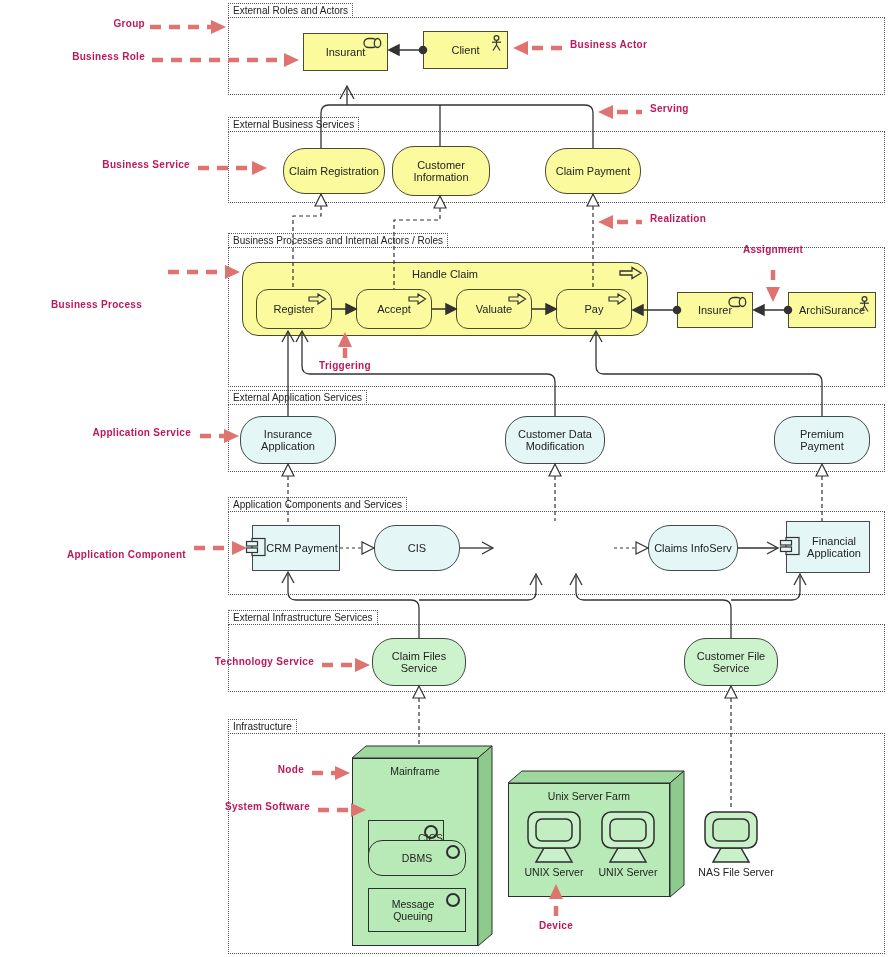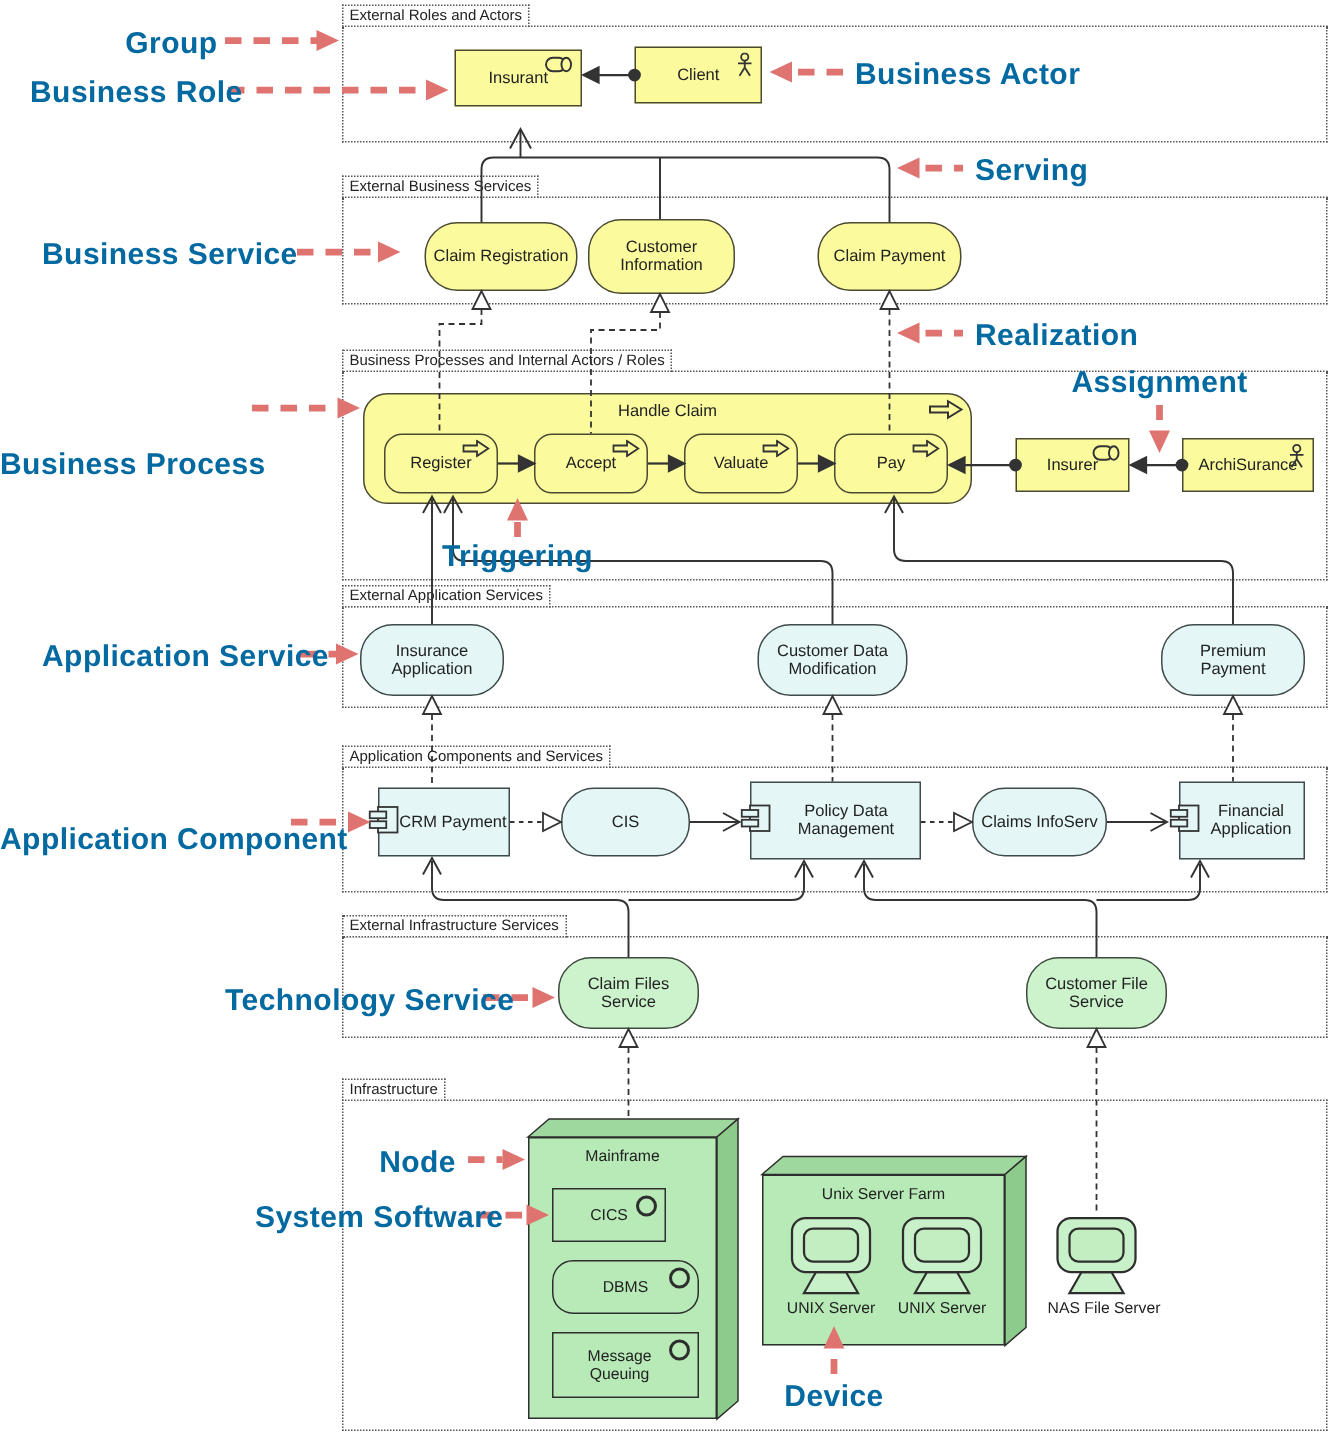--- a/index.html
+++ b/index.html
@@ -22,21 +22,21 @@
   .node-front{position:absolute;background:#B7EAB7;border:1px solid #2e2e2e;
               box-sizing:border-box;z-index:3;}
   .node-title{position:absolute;width:100%;top:6px;text-align:center;font-size:10.5px;color:#222;}
   .sysw{position:absolute;background:#B7EAB7;border:1px solid #2e2e2e;box-sizing:border-box;
         display:flex;align-items:center;justify-content:center;text-align:center;
         font-size:10.5px;line-height:12px;color:#222;z-index:4;}
   .syswcircle{position:absolute;top:4px;right:5px;width:10px;height:10px;
         border:2px solid #2e2e2e;border-radius:50%;background:transparent;}
   .device{position:absolute;z-index:4;}
   .devlabel{position:absolute;text-align:center;font-size:10.5px;color:#222;z-index:4;white-space:nowrap;}
-  .red{position:absolute;color:#0369a1;font-weight:bold;font-size:20px;
+  .red{position:absolute;color:#be185d;font-weight:bold;font-size:10px;
        letter-spacing:.3px;z-index:6;white-space:nowrap;}
   .r-right{text-align:right;}
   .r-center{text-align:center;}
   svg.overlay{position:absolute;left:0;top:0;z-index:5;pointer-events:none;}
   .compicon{position:absolute;left:-8px;top:50%;transform:translateY(-50%);z-index:4;}
 </style>
 </head>
 <body>
 
 <div id="canvas">
@@ -173,30 +173,20 @@
       <svg width="22" height="20">
           <rect x="7" y="1.5" width="13" height="17" fill="#E4F6F6" stroke="#333" stroke-width="1.2"></rect>
           <rect x="1.5" y="4.5" width="11" height="4.5" fill="#E4F6F6" stroke="#333" stroke-width="1.2"></rect>
           <rect x="1.5" y="11" width="11" height="4.5" fill="#E4F6F6" stroke="#333" stroke-width="1.2"></rect>
         </svg>
     </span>
   </div>
   <div class="el app svc" style="left:374px;top:525px;width:86px;height:46px;">
     <span>CIS</span>
   </div>
-  <div class="el app" style="left:500px;top:521px;width:114px;height:52px;padding-left:14px;">
-    <span>Policy Data Management</span>
-    <span class="compicon">
-      <svg width="22" height="20">
-          <rect x="7" y="1.5" width="13" height="17" fill="#E4F6F6" stroke="#333" stroke-width="1.2"></rect>
-          <rect x="1.5" y="4.5" width="11" height="4.5" fill="#E4F6F6" stroke="#333" stroke-width="1.2"></rect>
-          <rect x="1.5" y="11" width="11" height="4.5" fill="#E4F6F6" stroke="#333" stroke-width="1.2"></rect>
-        </svg>
-    </span>
-  </div>
   <div class="el app svc" style="left:648px;top:525px;width:90px;height:46px;">
     <span>Claims InfoServ</span>
   </div>
   <div class="el app" style="left:786px;top:521px;width:84px;height:52px;padding-left:12px;">
     <span>Financial Application</span>
     <span class="compicon">
       <svg width="22" height="20">
           <rect x="7" y="1.5" width="13" height="17" fill="#E4F6F6" stroke="#333" stroke-width="1.2"></rect>
           <rect x="1.5" y="4.5" width="11" height="4.5" fill="#E4F6F6" stroke="#333" stroke-width="1.2"></rect>
           <rect x="1.5" y="11" width="11" height="4.5" fill="#E4F6F6" stroke="#333" stroke-width="1.2"></rect>
@@ -207,21 +197,21 @@
   <div class="el tech svc" style="left:372px;top:638px;width:94px;height:48px;padding:0 12px;">
     <span>Claim Files Service</span>
   </div>
   <div class="el tech svc" style="left:684px;top:638px;width:94px;height:48px;padding:0 10px;">
     <span>Customer File Service</span>
   </div>
 
   <div class="node-front" style="left:352px;top:758px;width:126px;height:188px;">
     <div class="node-title">Mainframe</div>
   </div>
-  <div class="sysw" style="left:368px;top:792px;width:76px;height:36px;">
+  <div class="sysw" style="left:368px;top:820px;width:76px;height:36px;justify-content:flex-end;">
     <span>CICS</span>
     <span class="syswcircle"></span>
   </div>
   <div class="sysw" style="left:368px;top:840px;width:98px;height:36px;border-radius:14px;">
     <span>DBMS</span>
     <span class="syswcircle"></span>
   </div>
   <div class="sysw" style="left:368px;top:888px;width:98px;height:44px;padding:0 16px 0 8px;">
     <span>Message Queuing</span>
     <span class="syswcircle"></span>

